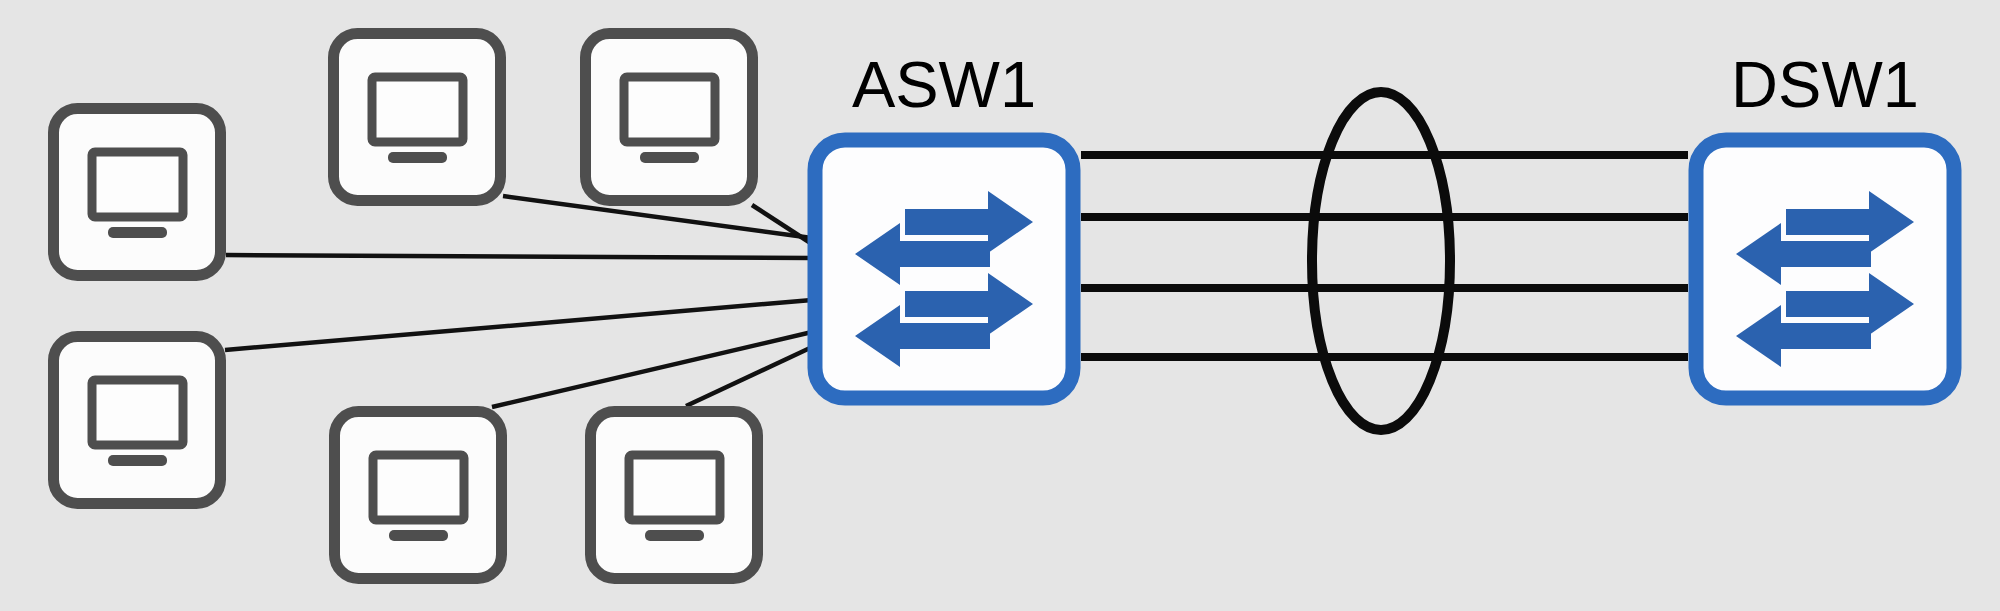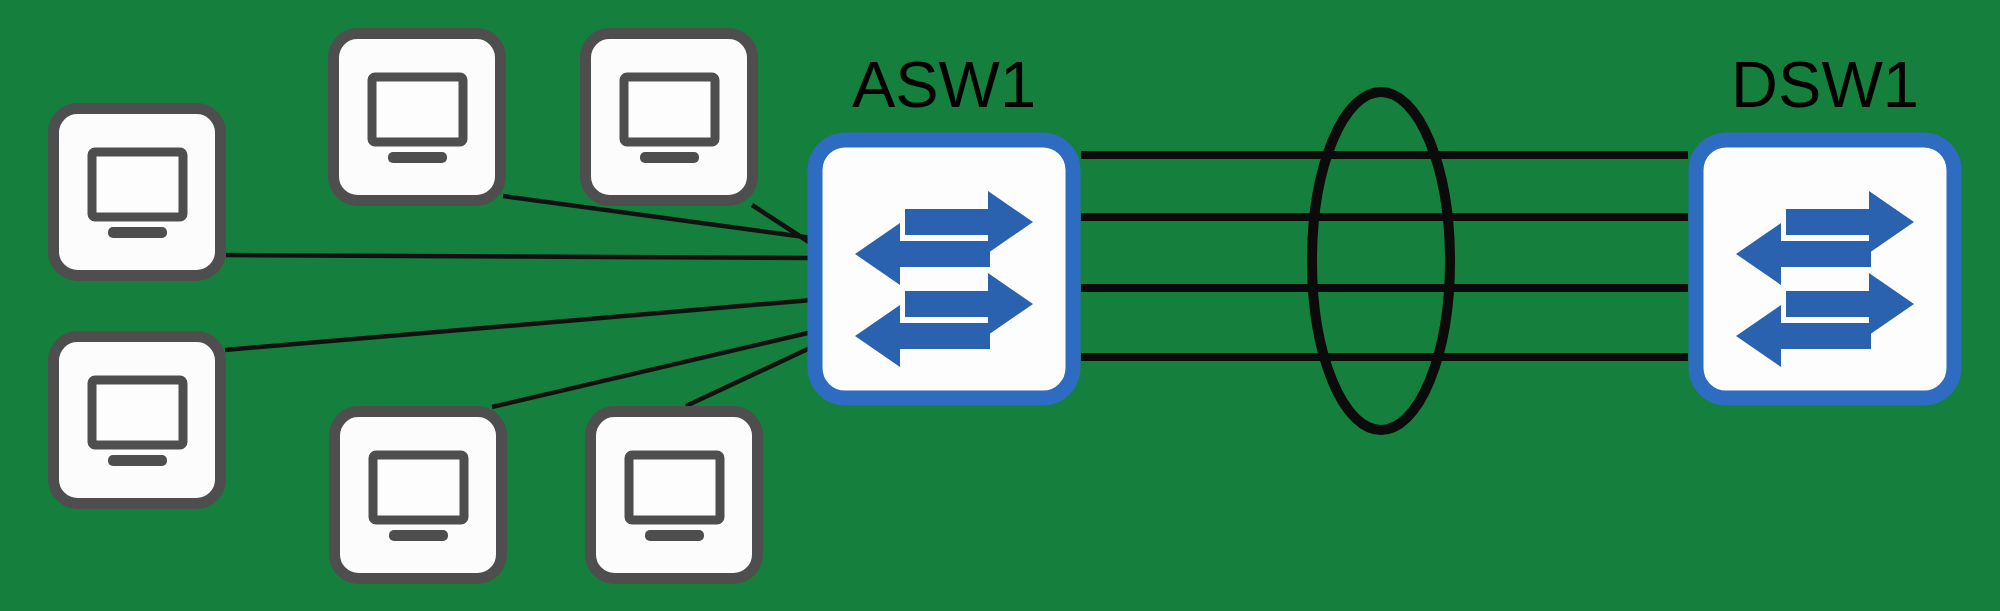--- a/index.html
+++ b/index.html
@@ -4,21 +4,21 @@
 <style>
   html, body {
     margin: 0;
     padding: 0;
     background: #ffffff;
   }
   .stage {
     position: relative;
     width: 2000px;
     height: 611px;
-    background: #15803d;
+    background: #e5e5e5;
     overflow: hidden;
     font-family: "Liberation Sans", sans-serif;
   }
   svg text.switch-label {
     font-family: "Liberation Sans", sans-serif;
     font-size: 65px;
     fill: #000000;
     text-anchor: middle;
   }
 </style>

